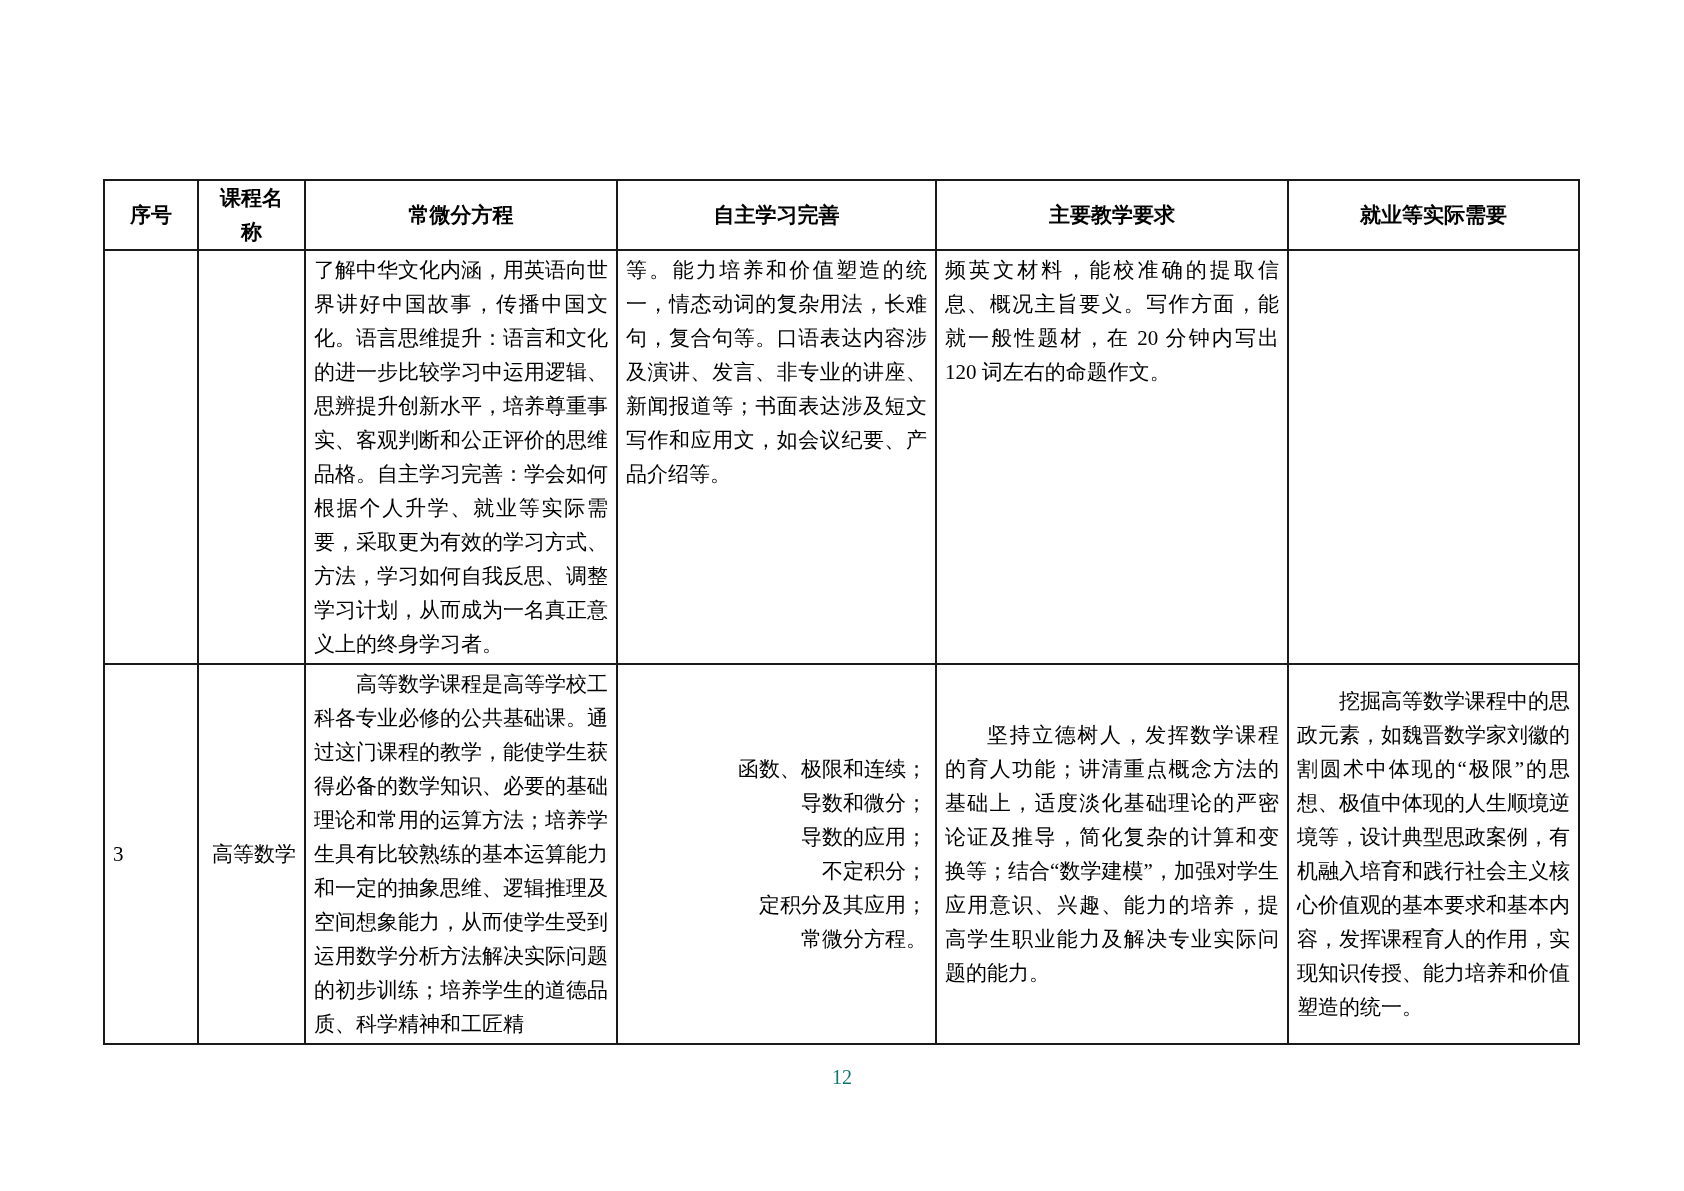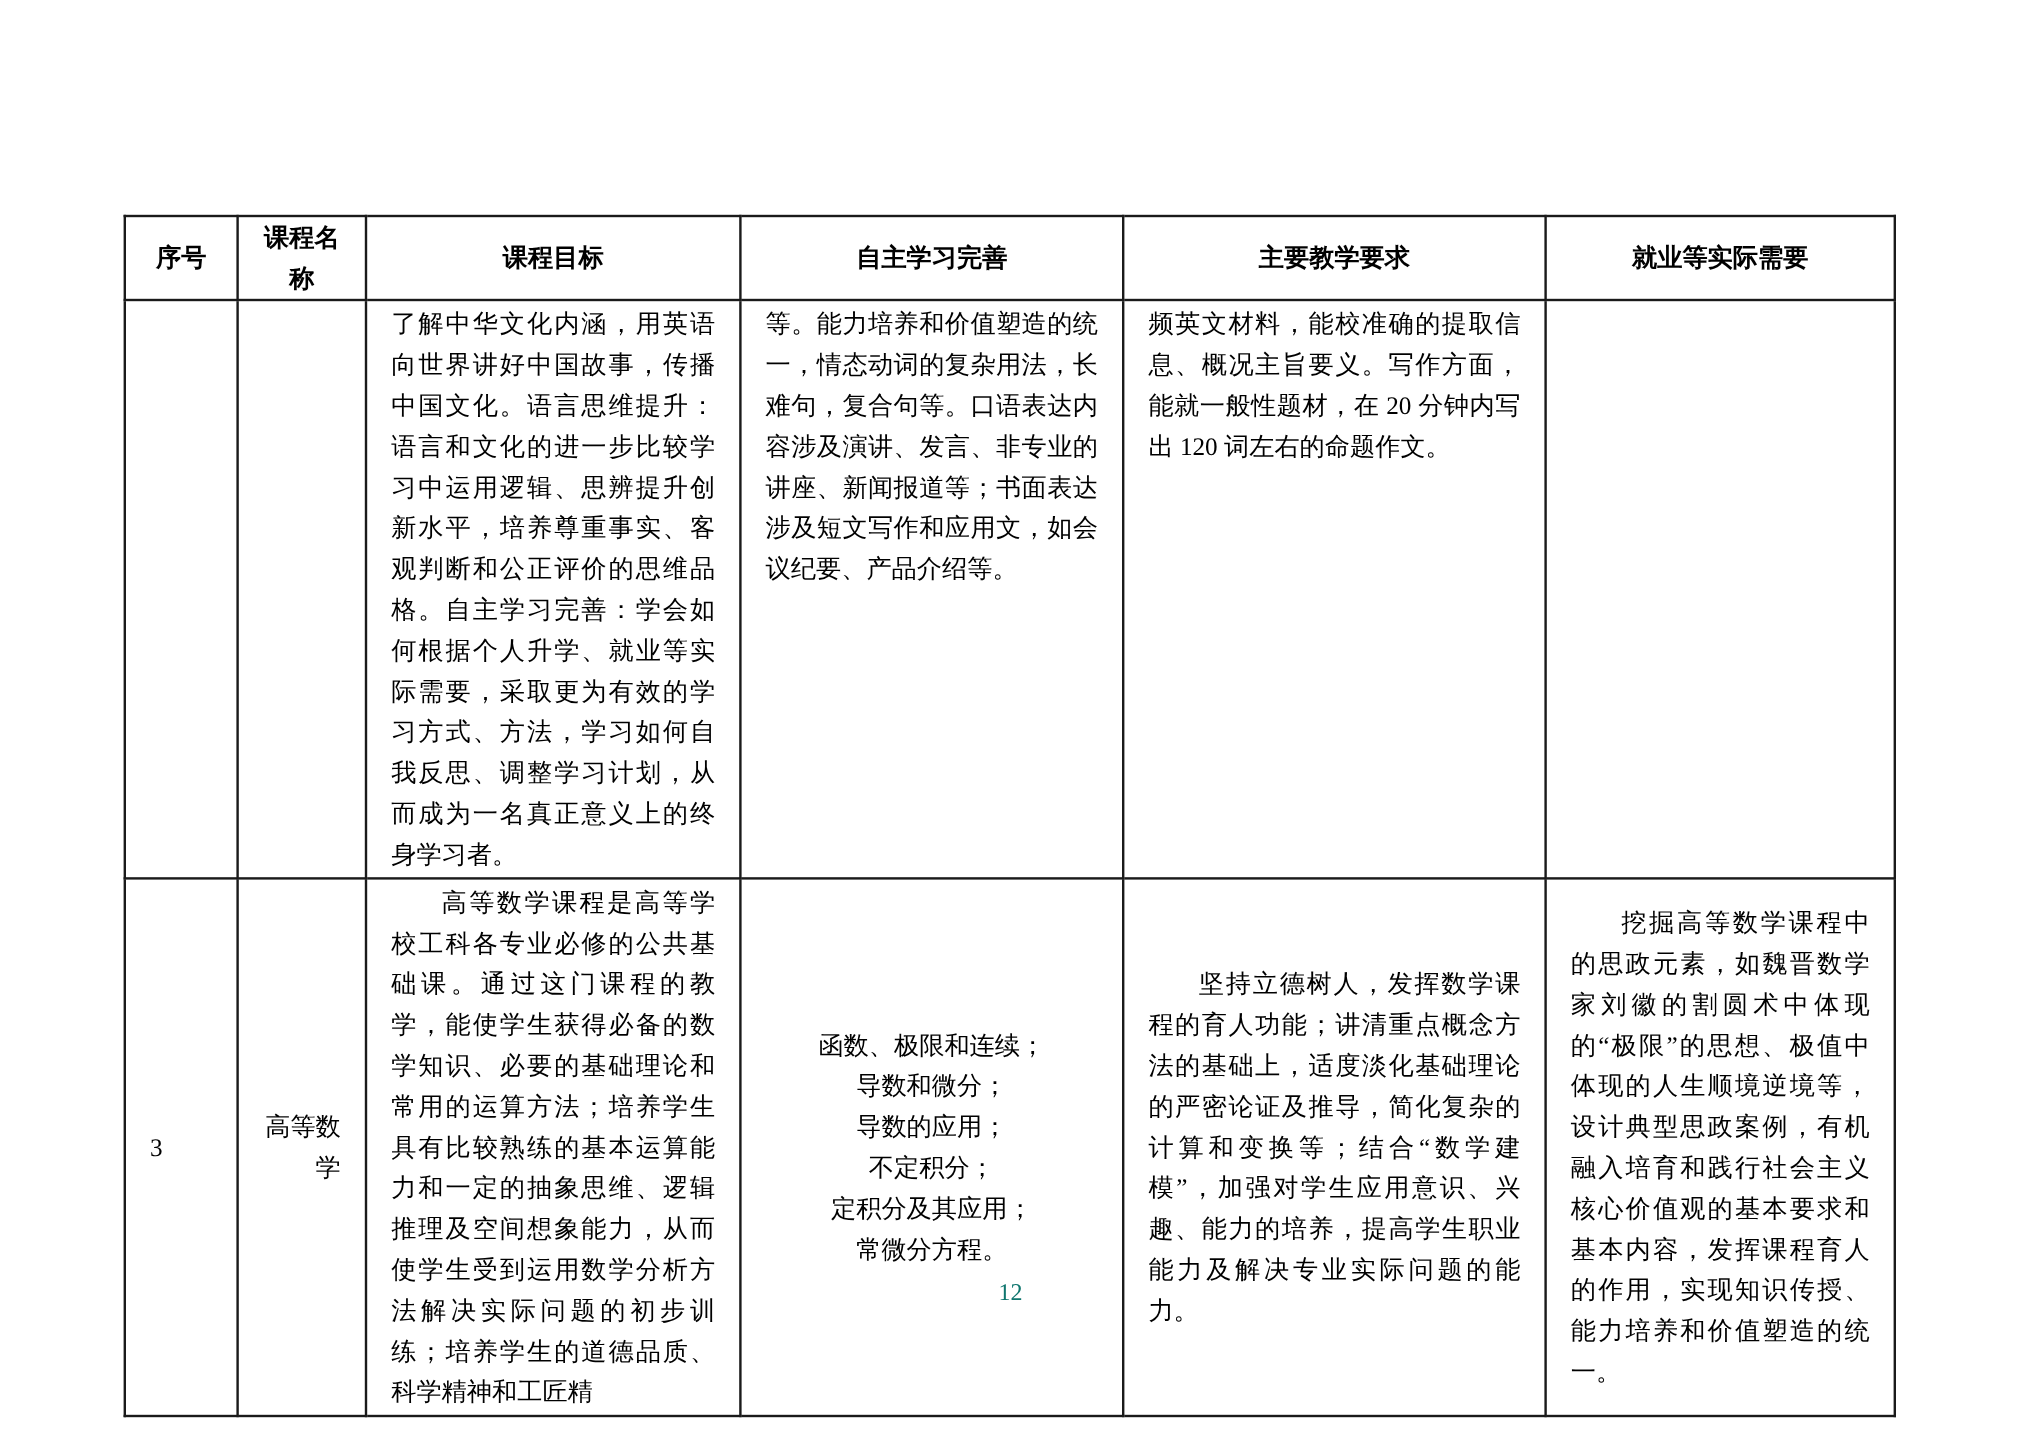--- a/index.html
+++ b/index.html
@@ -22,35 +22,35 @@
     top: 179px;
     border-collapse: collapse;
     table-layout: fixed;
     width: 1475px;
   }
   table.course-table th,
   table.course-table td {
     border: 2px solid #1a1a1a;
     font-size: 21px;
     line-height: 34px;
-    padding: 2px 20px;
+    padding: 2px 8px;
     overflow: hidden;
     box-sizing: border-box;
   }
   table.course-table th {
     font-weight: bold;
     text-align: center;
     height: 26px;
     padding: 0 17px;
   }
   tr.row-first td { vertical-align: top; height: 410px; }
   tr.row-second td { vertical-align: middle; height: 379px; }
   td.just { text-align: justify; text-justify: inter-ideograph; }
   td.indent { text-indent: 2em; }
-  td.preline { white-space: pre-line; text-align: center; }
+  td.preline { white-space: pre-line; text-align: right; }
   td.seq-cell { text-align: left; padding-left: 13px; }
   td.name-cell { text-align: right; padding: 2px 4px; }
   .page-number {
     position: absolute;
     left: 0;
     top: 1066px;
     width: 100%;
     text-align: center;
     font-size: 20px;
     color: #0f766e;
@@ -67,21 +67,21 @@
       <col style="width:107px">
       <col style="width:312px">
       <col style="width:319px">
       <col style="width:352px">
       <col style="width:291px">
     </colgroup>
     <thead>
       <tr class="header-row">
         <th>序号</th>
         <th>课程名称</th>
-        <th>课程目标</th>
+        <th>常微分方程</th>
         <th>自主学习完善</th>
         <th>主要教学要求</th>
         <th>就业等实际需要</th>
       </tr>
     </thead>
     <tbody>
       <tr class="row-first">
         <td class="seq-cell"></td>
         <td class="name-cell"></td>
         <td class="just">了解中华文化内涵，用英语向世界讲好中国故事，传播中国文化。语言思维提升：语言和文化的进一步比较学习中运用逻辑、思辨提升创新水平，培养尊重事实、客观判断和公正评价的思维品格。自主学习完善：学会如何根据个人升学、就业等实际需要，采取更为有效的学习方式、方法，学习如何自我反思、调整学习计划，从而成为一名真正意义上的终身学习者。</td>

